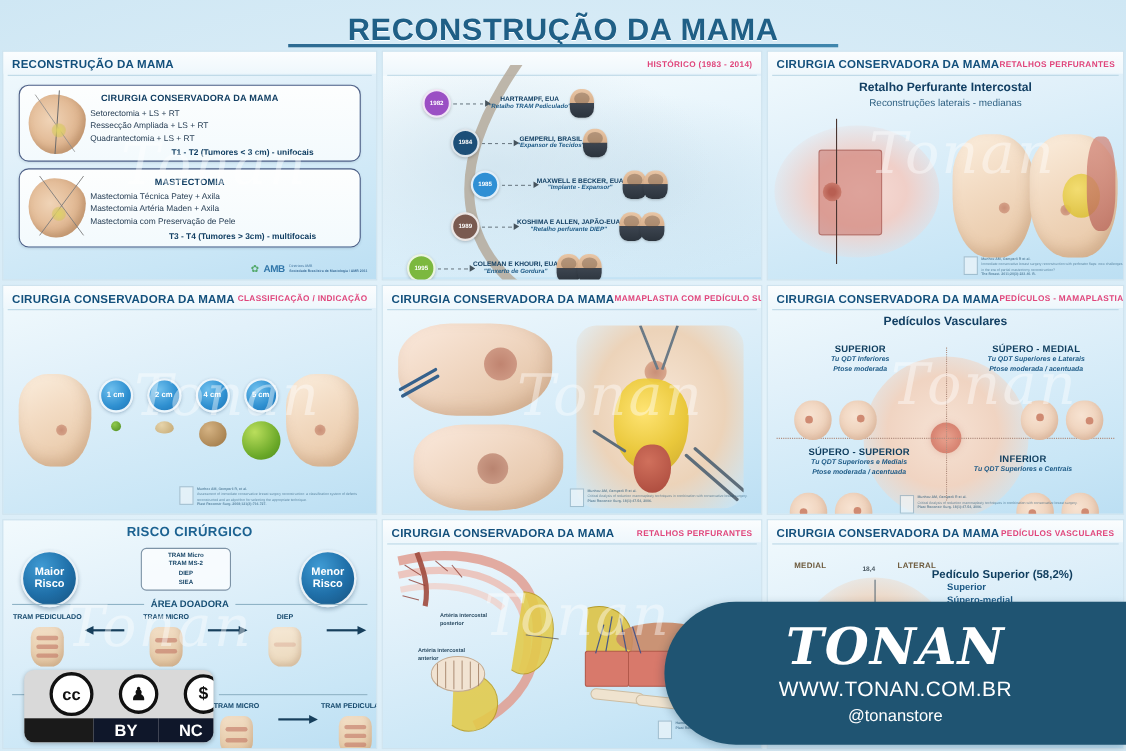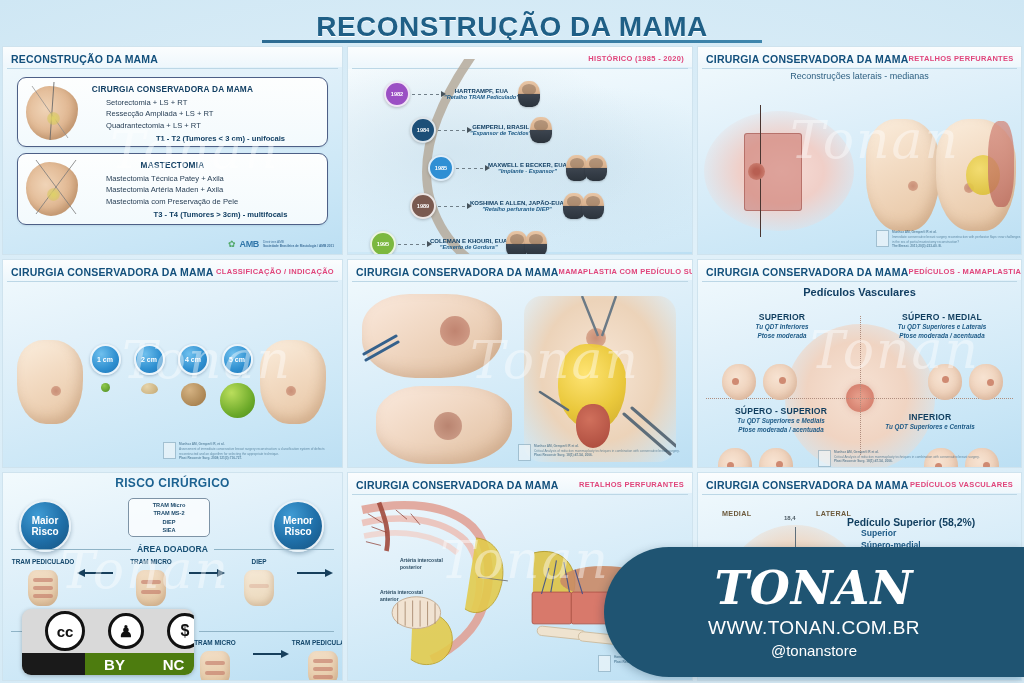--- a/index.html
+++ b/index.html
@@ -83,21 +83,21 @@
     border: 1.5px solid #4d5f86; border-radius: 9px;
     background: linear-gradient(180deg,#fdfefe,#f3fafd);
     box-shadow: 0 1px 2px rgba(40,70,100,.12);
   }
   .tbox.a { top: 8px; height: 70px; }
   .tbox.b { top: 84px; height: 72px; }
   .tbox-head {
     text-align: center; font-size: 8.3px; font-weight: bold; color: #123f63;
     padding-top: 6px; letter-spacing: .2px;
   }
-  .tbox-lines { padding: 3px 6px 0 88px; }
+  .tbox-lines { padding: 3px 6px 0 64px; }
   .tbox-lines li {
     list-style: none; font-size: 7.6px; color: #2a4157; line-height: 1.5;
   }
   .tbox-foot {
     font-size: 7.6px; font-weight: bold; color: #123f63;
     text-align: center; padding-top: 3px;
   }
   .tbox-foot.left { text-align: center; padding-left: 96px; }
   
   .breast-ill {
@@ -400,21 +400,21 @@
     background: #d9d9d9; border-radius: 9px;
     display: flex; align-items: stretch; overflow: hidden;
     box-shadow: 0 1px 4px rgba(0,0,0,.25);
   }
   .ccbadge .col { flex: 1; display: flex; flex-direction: column; }
   .ccbadge .glyph {
     flex: 1; display: flex; align-items: center; justify-content: center;
     font-weight: bold; color: #111; margin-left: 23px;
   }
   .ccbadge .cap {
-    height: 22px; background: #4d7c0f; color: #fff;
+    height: 22px; background: #0f172a; color: #fff;
     font-size: 15px; font-weight: bold;
     display: flex; align-items: center; justify-content: center;
   }
   .cc-ring {
     width: 40px; height: 40px; border-radius: 50%;
     border: 3.5px solid #111; display: flex; align-items: center; justify-content: center;
     font-size: 15px; font-weight: bold; background: #fff;
   }
   .cc-ring.small { width: 36px; height: 36px; font-size: 16px; }
   .cccol-first { flex: 1.15; }
@@ -479,21 +479,21 @@
             <span style="display:block">Diretrizes AMB</span>
             <span style="display:block;font-weight:bold">Sociedade Brasileira de Mastologia / AMB 2011</span>
           </span>
         </div>
       </div>
     </div>
 
     <div class="panel">
       <div class="panel-head">
         <span class="panel-title"></span>
-        <span class="panel-tag">HISTÓRICO (1985 - 2020)</span>
+        <span class="panel-tag">HISTÓRICO (1983 - 2014)</span>
       </div>
       <div class="panel-rule"></div>
       <div class="panel-body">
         <div class="worldmap"></div>
         <svg class="swoosh" viewBox="0 0 200 230">
           <path d="M95 -5 C60 45, 40 95, 52 140 C62 180, 90 205, 130 225" stroke="#b5aa9b" stroke-width="9" fill="none" opacity="0.85" stroke-linecap="round"></path>
         </svg>
 
         <div class="tl-item" style="left:36px;  top:12px;">
           <div class="tl-year" style="background:#9b4fc4">1982</div>
@@ -560,20 +560,21 @@
       </div>
     </div>
 
     <div class="panel">
       <div class="panel-head">
         <span class="panel-title">CIRURGIA CONSERVADORA DA MAMA</span>
         <span class="panel-tag">RETALHOS PERFURANTES</span>
       </div>
       <div class="panel-rule"></div>
       <div class="panel-body">
+        <div class="p3-title">Retalho Perfurante Intercostal</div>
         <div class="p3-sub">Reconstruções laterais - medianas</div>
 
         <div class="p3-field">
           <div class="p3-rect"></div>
           <div class="p3-line"></div>
           <div class="p3-areola"></div>
         </div>
 
         <div class="torso" style="position:absolute;left:168px;top:48px;width:74px;height:112px;">
           <span class="nip" style="left:42px;top:62px;"></span>

